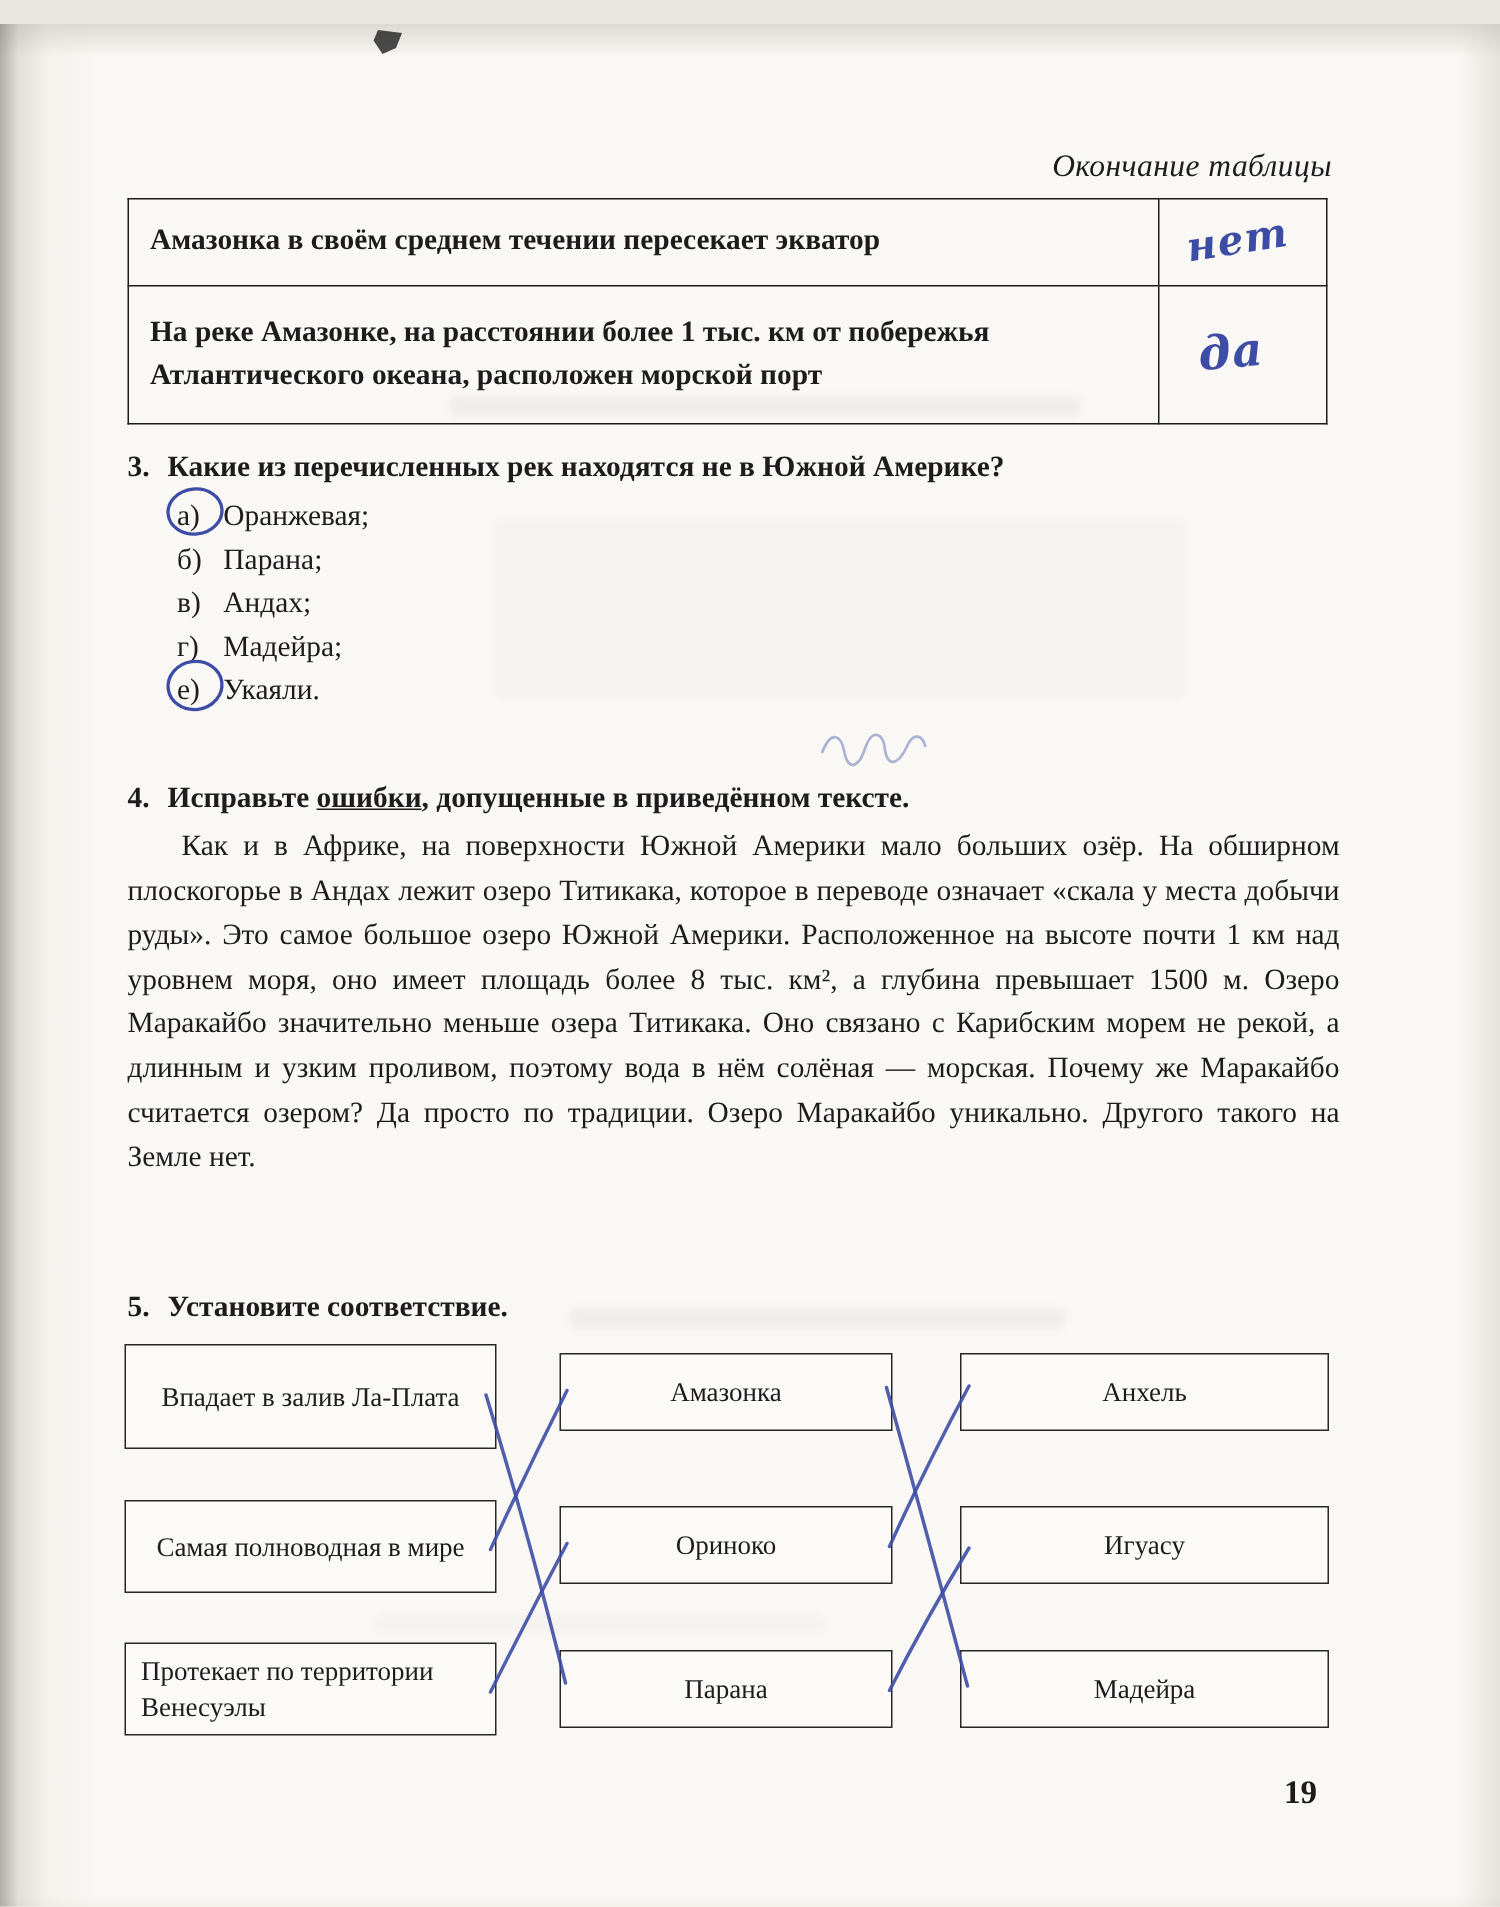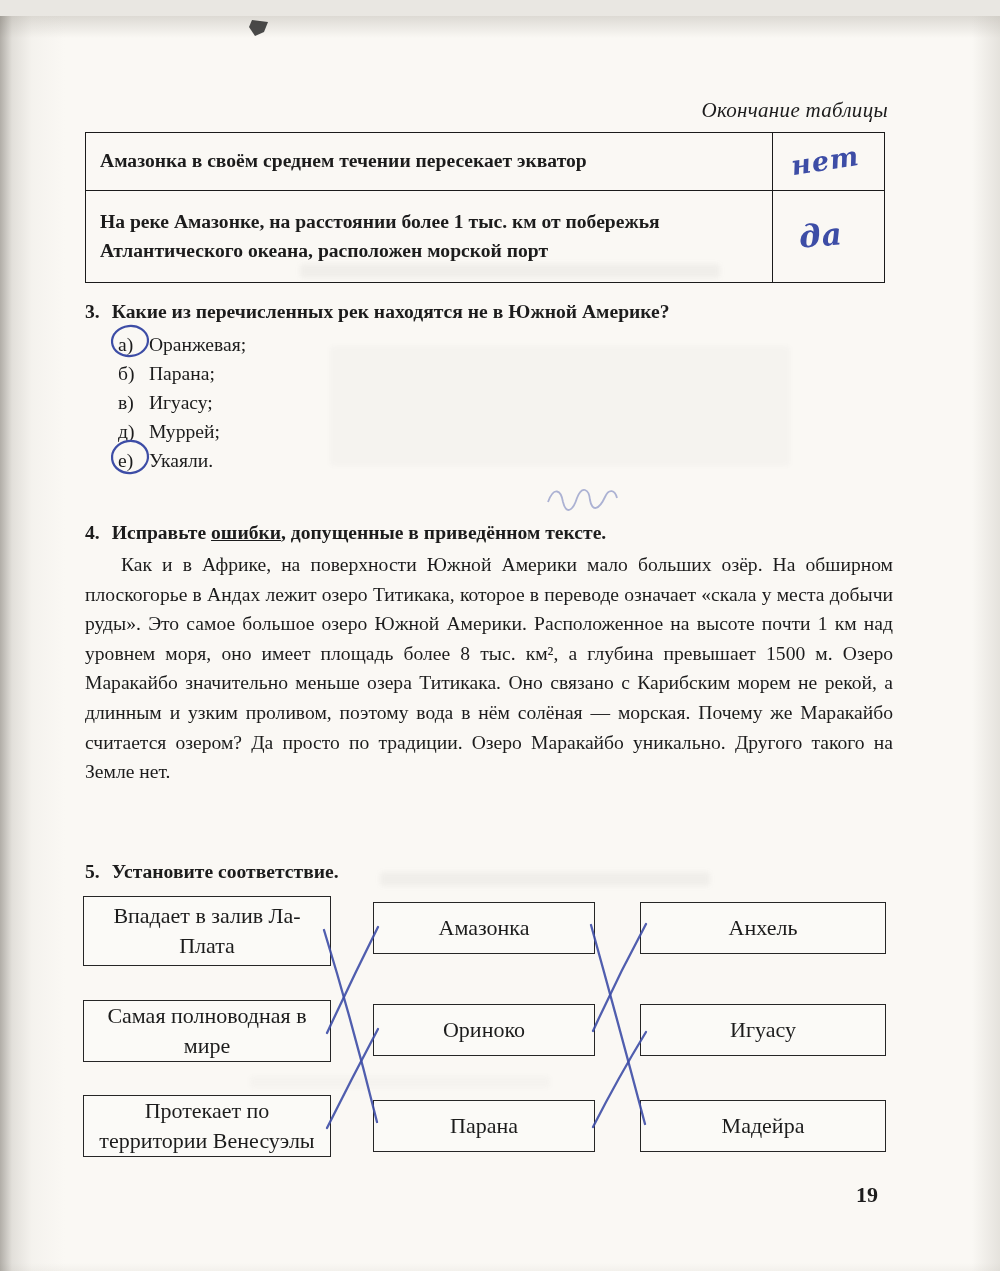--- a/index.html
+++ b/index.html
@@ -64,21 +64,21 @@
   .q4 .paragraph {
     margin-top: 4px; text-align: justify; text-indent: 36px;
     line-height: 29.6px;
   }
 
   .q5-title { position: absolute; left: 85px; top: 843px; font-size: 19.6px; }
 
   .mbox {
     position: absolute; border: 1.6px solid #262626;
     display: flex; align-items: center; justify-content: center;
-    text-align: center; font-size: 22px; line-height: 1.35;
+    text-align: left; font-size: 18px; line-height: 1.35;
     padding: 2px 10px; background: rgba(255,255,255,.25);
   }
   .c1 { left: 83px;  width: 248px; }
   .c2 { left: 373px; width: 222px; }
   .c3 { left: 640px; width: 246px; }
   .c1.r1 { top: 880px; height: 70px; }
   .c1.r2 { top: 984px; height: 62px; }
   .c1.r3 { top: 1079px; height: 62px; }
   .c2.r1, .c3.r1 { top: 886px; height: 52px; }
   .c2.r2, .c3.r2 { top: 988px; height: 52px; }
@@ -122,22 +122,22 @@
   </tbody>
     </table>
 
   <div class="q-block q3">
     <div class="q-title">
       <span class="q-num">3.</span><span>Какие из перечисленных рек находятся не в Южной Америке?</span>
     </div>
     <div class="options">
       <div class="option"><span class="opt-letter">а)</span> <span>Оранжевая;</span></div>
       <div class="option"><span class="opt-letter">б)</span> <span>Парана;</span></div>
-      <div class="option"><span class="opt-letter">в)</span> <span>Игуасу;</span></div>
-      <div class="option"><span class="opt-letter">д)</span> <span>Муррей;</span></div>
+      <div class="option"><span class="opt-letter">в)</span> <span>Андах;</span></div>
+      <div class="option"><span class="opt-letter">г)</span> <span>Мадейра;</span></div>
       <div class="option"><span class="opt-letter">е)</span> <span>Укаяли.</span></div>
     </div>
   </div>
 
   <div class="q-block q4">
     <div class="q-title">
       <span class="q-num">4.</span><span>Исправьте </span><span class="u">ошибки</span><span>, допущенные в приведённом тексте.</span>
     </div>
     <div class="paragraph">Как и в Африке, на поверхности Южной Америки мало больших озёр. На обширном плоскогорье в Андах лежит озеро Титикака, которое в переводе означает «скала у места добычи руды». Это самое большое озеро Южной Америки. Расположенное на высоте почти 1 км над уровнем моря, оно имеет площадь более 8 тыс. км², а глубина превышает 1500 м. Озеро Маракайбо значительно меньше озера Титикака. Оно связано с Карибским морем не рекой, а длинным и узким проливом, поэтому вода в нём солёная — морская. Почему же Маракайбо считается озером? Да просто по традиции. Озеро Маракайбо уникально. Другого такого на Земле нет.</div>
   </div>

